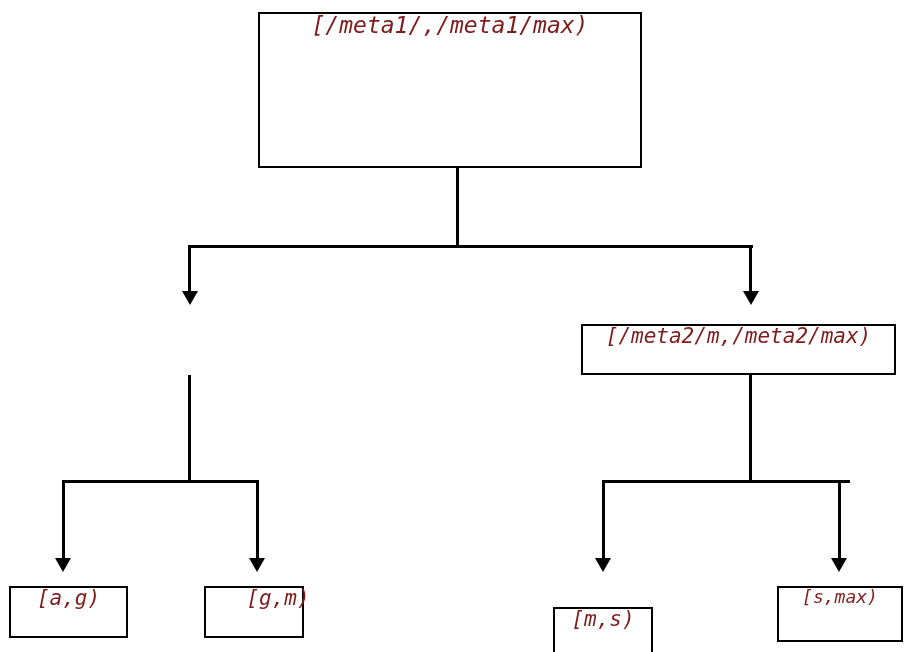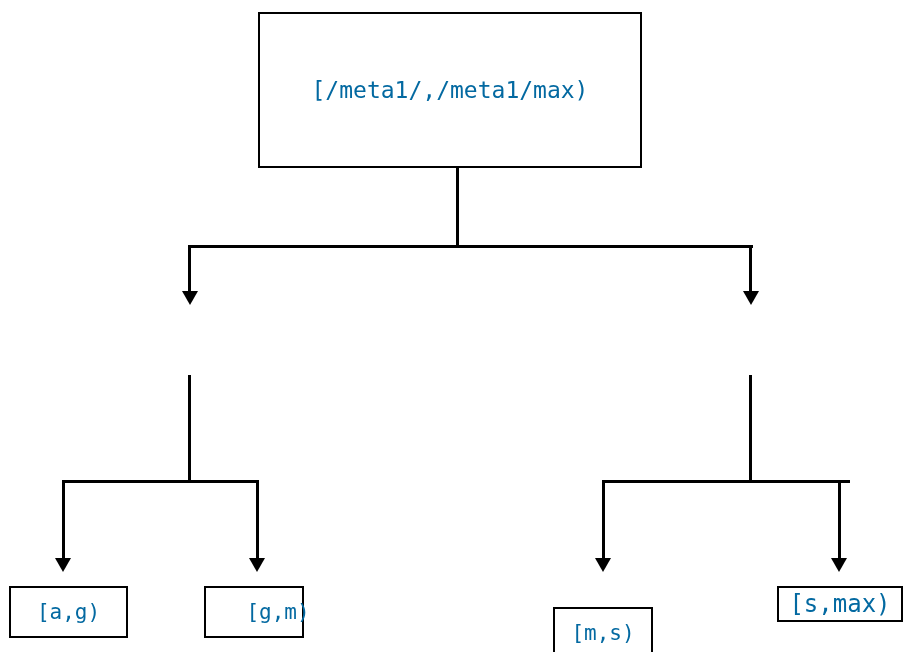--- a/index.html
+++ b/index.html
@@ -14,25 +14,26 @@
     background: #ffffff;
     overflow: hidden;
     font-family: "DejaVu Sans Mono", "Liberation Mono", monospace;
   }
   .node {
     position: absolute;
     box-sizing: border-box;
     border: 2px solid #000000;
     background: #ffffff;
     display: flex;
-    align-items: center;
+    align-items: flex-start;
     justify-content: center;
-    color: #0369a1;
+    color: #7f1d1d;
     white-space: pre;
     letter-spacing: 0px;
+    font-style: italic;
   }
   .node-label {
     display: block;
     line-height: 1;
   }
   
   #node-root {
     left: 258px;  top: 12px;
     width: 384px; height: 156px;
     font-size: 23px;
@@ -58,22 +59,22 @@
     font-size: 21px;
     padding-left: 48px;
   }
   #node-leaf-ms {
     left: 553px;  top: 607px;
     width: 100px; height: 52px;
     font-size: 21px;
   }
   #node-leaf-smax {
     left: 777px;  top: 586px;
-    width: 126px; height: 36px;
-    font-size: 24px;
+    width: 126px; height: 56px;
+    font-size: 18px;
   }
   
   .edge-v {
     position: absolute;
     width: 3px;
     background: #000000;
   }
   .edge-h {
     position: absolute;
     height: 3px;
@@ -119,20 +120,23 @@
   </div>
 
   <div class="edge-v" id="edge-root-stem"></div>
   <div class="edge-h" id="edge-level1-bar"></div>
   <div class="edge-v" id="edge-to-meta2-low"></div>
   <div class="edge-v" id="edge-to-meta2-high"></div>
   <div class="arrowhead" id="arrow-meta2-low"></div>
   <div class="arrowhead" id="arrow-meta2-high"></div>
 
 
+  <div class="node" id="node-meta2-high">
+    <span class="node-label">[/meta2/m,/meta2/max)</span>
+  </div>
 
   <div class="edge-v" id="edge-low-stem"></div>
   <div class="edge-h" id="edge-low-bar"></div>
   <div class="edge-v" id="edge-to-ag"></div>
   <div class="edge-v" id="edge-to-gm"></div>
   <div class="arrowhead" id="arrow-ag"></div>
   <div class="arrowhead" id="arrow-gm"></div>
 
   <div class="edge-v" id="edge-high-stem"></div>
   <div class="edge-h" id="edge-high-bar"></div>

